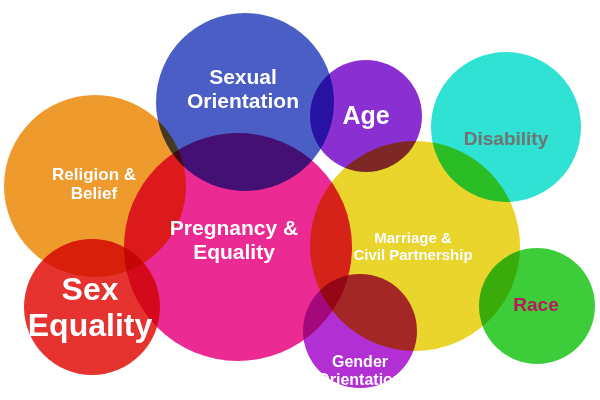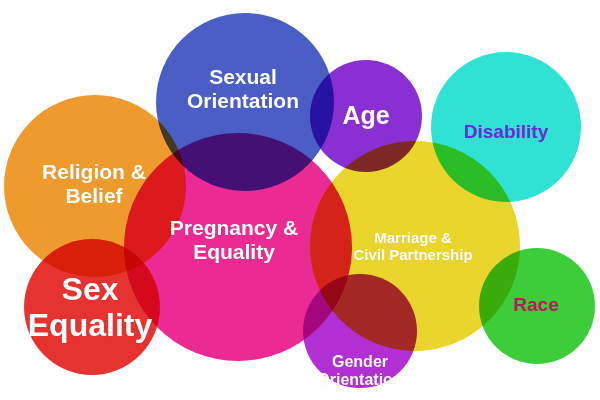--- a/index.html
+++ b/index.html
@@ -25,21 +25,21 @@
     text-align: center;
     line-height: 1.12;
     text-shadow: 0 0 1px rgba(0,0,0,0.08);
   }
   .label span { display: block; white-space: nowrap; }
 
   
   [data-name="label-sexual-orientation"]      { font-size: 21px; }
   [data-name="label-age"]                     { font-size: 25px; }
   [data-name="label-disability"]              { font-size: 19px; }
-  [data-name="label-religion-belief"]         { font-size: 21px; }
+  [data-name="label-religion-belief"]         { font-size: 17px; }
   [data-name="label-pregnancy-maternity"]     { font-size: 21px; }
   [data-name="label-marriage-civil-partnership"] { font-size: 15px; }
   [data-name="label-sex-equality"]            { font-size: 32px; }
   [data-name="label-gender-reassignment"]     { font-size: 16px; margin-top: 40px; }
   [data-name="label-race"]                    { font-size: 19px; }
 </style>
 </head>
 <body>
 
 <div class="canvas" data-name="venn-diagram" style="background: rgb(255, 255, 255);">
@@ -55,21 +55,21 @@
       <div class="circle" data-name="circle-race" style="left: 479px; top: 248px; width: 116px; height: 116px; background: rgb(62, 205, 58);"></div>
     </div>
   <div class="layer" data-name="labels-layer">
       <div class="label" data-name="label-sexual-orientation" style="left: 243px; top: 89px; color: rgb(255, 255, 255);">
         <span>Sexual</span>
         <span>Orientation</span>
       </div>
       <div class="label" data-name="label-age" style="left: 366px; top: 115px; color: rgb(255, 255, 255);">
         <span>Age</span>
       </div>
-      <div class="label" data-name="label-disability" style="left: 506px; top: 132px; color: #6d28d9;">
+      <div class="label" data-name="label-disability" style="left: 506px; top: 139px; color: #737373;">
         <span>Disability</span>
       </div>
       <div class="label" data-name="label-religion-belief" style="left: 94px; top: 184px; color: rgb(255, 255, 255);">
         <span>Religion &amp;</span>
         <span>Belief</span>
       </div>
       <div class="label" data-name="label-pregnancy-maternity" style="left: 234px; top: 240px; color: rgb(255, 255, 255);">
         <span>Pregnancy &amp;</span>
         <span>Equality</span>
       </div>

